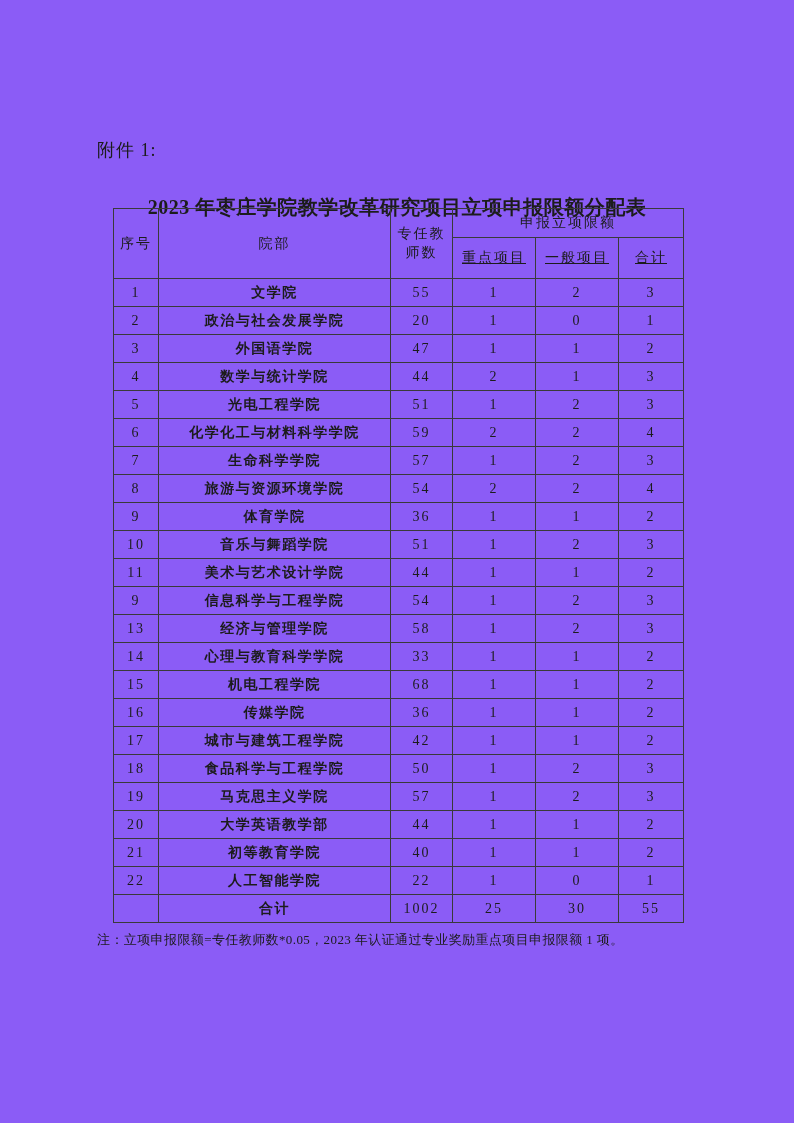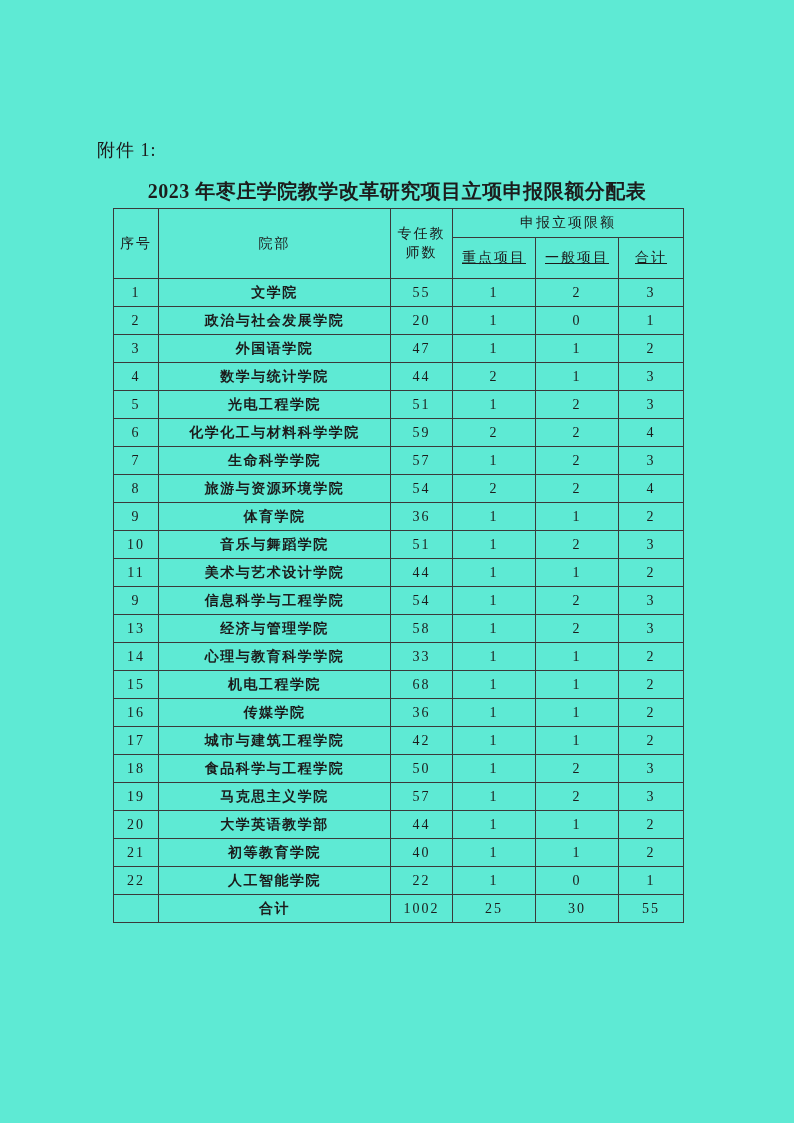--- a/index.html
+++ b/index.html
@@ -4,38 +4,38 @@
 <style>
   html, body {
     margin: 0;
     padding: 0;
     background: #ffffff;
   }
   .page {
     position: relative;
     width: 794px;
     height: 1123px;
-    background: #5eead4;
+    background: #8b5cf6;
     overflow: hidden;
     font-family: "Liberation Serif", "DejaVu Serif", serif;
     color: #1c1c1c;
   }
   .attachment {
     position: absolute;
     left: 97px;
     top: 138px;
     font-size: 18px;
     letter-spacing: 1px;
   }
   .title {
     position: absolute;
     left: 0;
     right: 0;
     top: 178px;
-    margin: 0;
+    margin: 16px;
     text-align: center;
     font-size: 20px;
     font-weight: bold;
     letter-spacing: 0.5px;
   }
   table.quota-table {
     position: absolute;
     left: 113px;
     top: 208px;
     width: 570px;
@@ -283,14 +283,15 @@
           <td class="num"></td>
           <td class="dept">合计</td>
           <td class="num">1002</td>
           <td class="num">25</td>
           <td class="num">30</td>
           <td class="num">55</td>
         </tr>
       </tbody>
   </table>
 
+  <div class="note">注：立项申报限额=专任教师数*0.05，2023 年认证通过专业奖励重点项目申报限额 1 项。</div>
 
 </div>
 
 </body></html>

